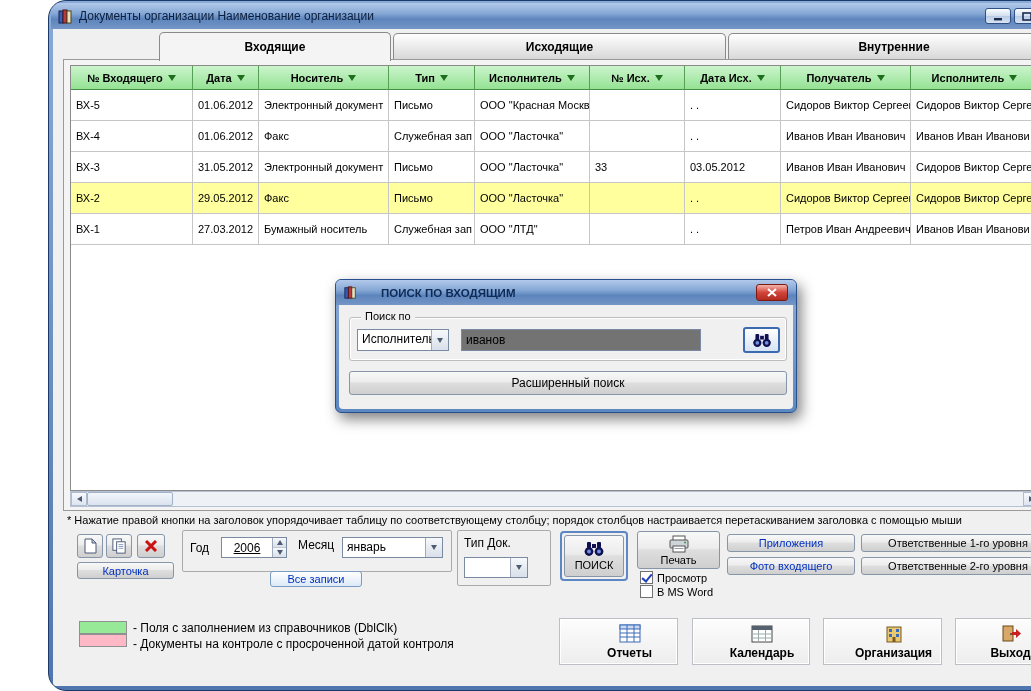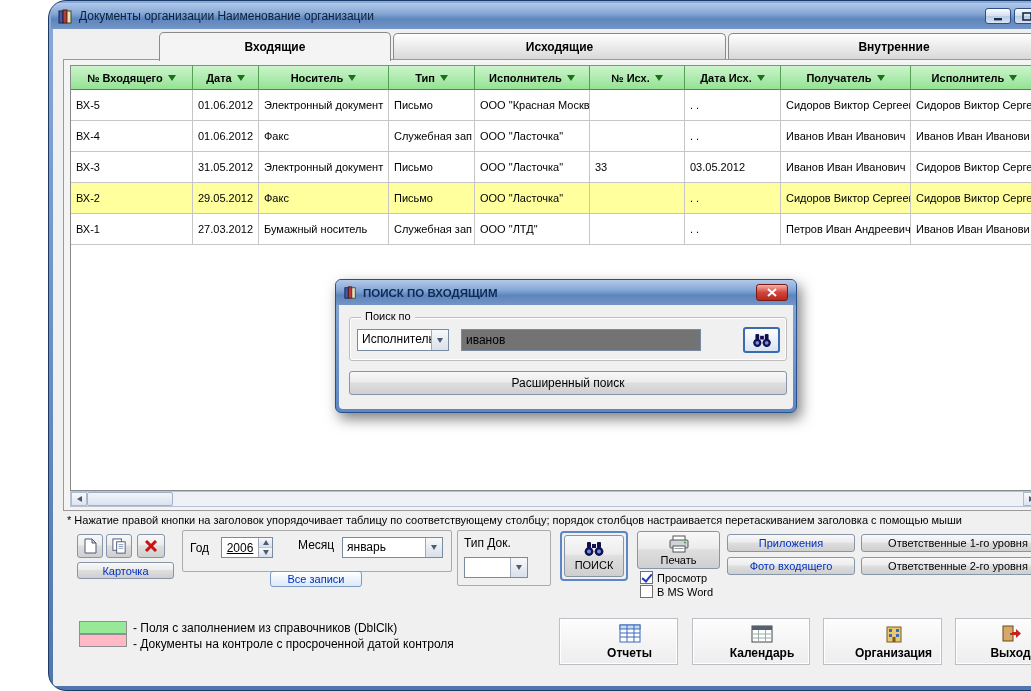--- a/index.html
+++ b/index.html
@@ -72,21 +72,21 @@
   .btn { background:linear-gradient(180deg,#f8f8f8 0%,#ececec 45%,#dedede 50%,#cfcfcf 100%);
          border:1px solid #8696a8; border-radius:3px; font-size:11px; color:#000;
          display:flex; align-items:center; justify-content:center; font-family:inherit; }
   .btn.blue { color:#0030c0; }
   .posbtn { position:absolute; }
   .iconbtn { position:absolute; top:533px; width:26px; height:24px; }
 
   .fieldset { position:absolute; border:1px solid #aaaaaa; border-radius:2px; }
   .lbl { position:absolute; font-size:12px; color:#000; }
 
-  .spinner { position:absolute; left:172px; top:536px; width:52px; height:21px; display:flex;
+  .spinner { position:absolute; left:172px; top:536px; width:66px; height:21px; display:flex;
              border:1px solid #7a8aa0; background:#fff;text-decoration:underline; }
   .spin-value { flex:1; font-size:12px; display:flex; align-items:center; justify-content:center; }
   .spin-btns { width:14px; display:flex; flex-direction:column; border-left:1px solid #a0aaba; }
   .spin-btns span { flex:1; background:linear-gradient(180deg,#f6f8fb,#d9e0ea);
                     display:flex; align-items:center; justify-content:center; border-bottom:1px solid #c0c8d4; }
   .spin-btns span:last-child { border-bottom:none; }
 
   .combo { position:absolute; display:flex; background:#fff; border:1px solid #7a8aa0; height:21px; }
   .combo-text { flex:1; font-size:12px; line-height:19px; padding-left:4px; white-space:nowrap; overflow:hidden; }
   .combo-btn { width:17px; background:linear-gradient(180deg,#f6f8fb,#d9e0ea); border-left:1px solid #a0aaba;
@@ -111,21 +111,21 @@
             box-shadow:inset 0 0 0 1px #ffffff;
             display:flex; flex-direction:column; align-items:center; justify-content:center; gap:3px;
             font-size:12px; font-weight:bold;padding-left:22px; }
 
   
   .dialog { position:absolute; left:286px; top:278px; width:462px; height:134px; z-index:30;
             border:1px solid #27508e; border-radius:6px;
             background:linear-gradient(180deg,#8cabd8,#5d88c0);
             box-shadow:4px 6px 14px rgba(0,0,0,0.5); }
   .dlg-titlebar { position:absolute; left:0; right:0; top:0; height:25px; display:flex; align-items:center;
-                  gap:6px; padding:0 8px; border-radius:5px 5px 0 0;
+                  gap:24px; padding:0 8px; border-radius:5px 5px 0 0;
                   background:linear-gradient(180deg,#b2c9ea 0%,#86a8d5 40%,#5d85bd 62%,#7495c6 100%); }
   .dlg-title { flex:1; font-size:11.5px; font-weight:bold; color:#0e2a55; white-space:nowrap; }
   .dlg-close { width:32px; height:17px; border:1px solid #7c1a12; border-radius:3px;
                background:linear-gradient(180deg,#f3b3aa,#d2453a 50%,#b12a20);
                display:flex; align-items:center; justify-content:center; }
   .dlg-body { position:absolute; left:3px; right:3px; top:25px; bottom:3px; background:#f0f0f0;
               border-radius:0 0 4px 4px; }
   .groupbox { position:absolute; left:10px; top:12px; width:438px; height:44px;
               border:1px solid #bdbdbd; border-radius:3px; box-shadow:inset 0 0 0 1px #ffffff; }
   .group-label { position:absolute; left:22px; top:5px; background:#f0f0f0; padding:0 4px; font-size:11px; }

